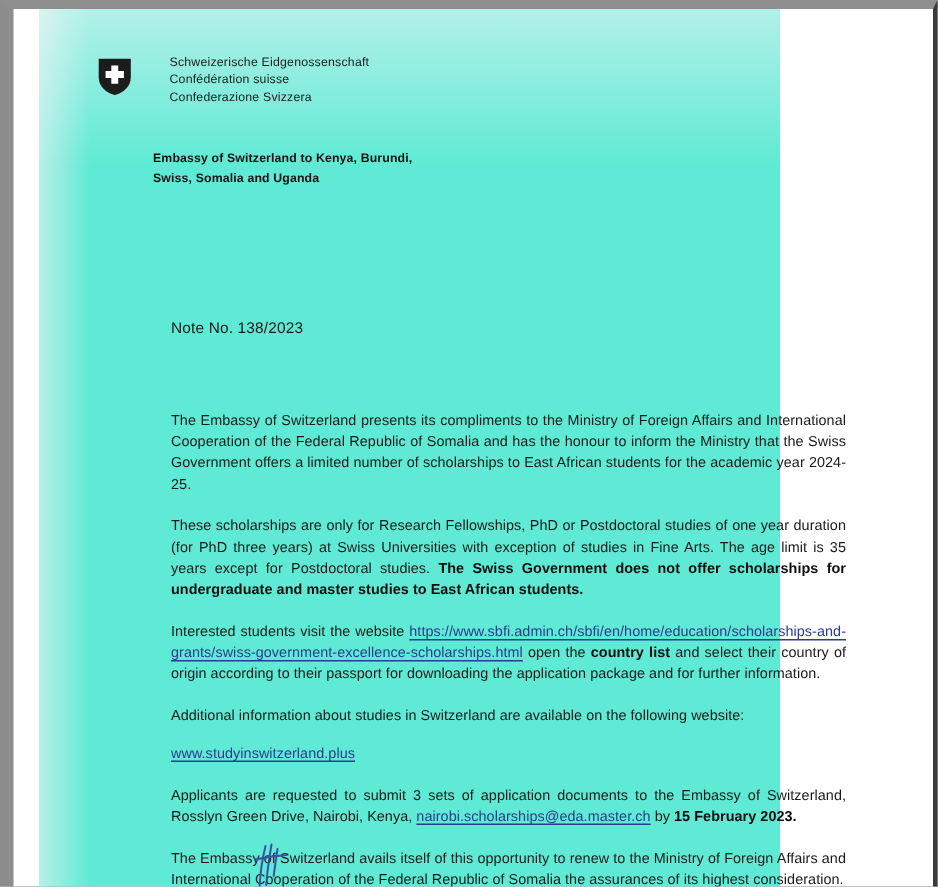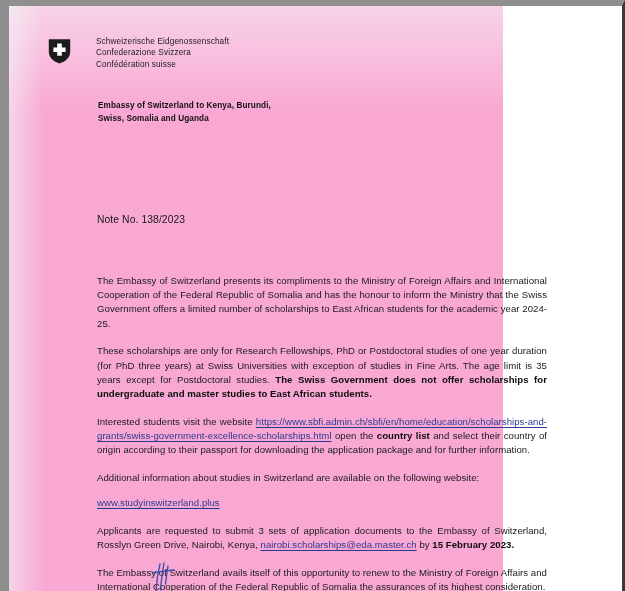--- a/index.html
+++ b/index.html
@@ -19,24 +19,24 @@
     height: 591px;
     background: #ffffff;
     box-sizing: border-box;
     border-left: 9px solid #8d8d8d;
     border-top: 6px solid #8f8f8f;
     border-right: 3px solid #3a3a3a;
     overflow: hidden;
   }
   .page {
     position: absolute;
-    left: 0; top: 0;
+    left: 17px; top: 0;
     width: 494px;
     height: 585px;
-    background: #f9a8d4;
+    background: #5eead4;
   }
   .paper-tone {
     position: absolute;
     inset: 0;
     background:
       linear-gradient(180deg, rgba(246,246,248,0.55) 0%, rgba(255,255,255,0) 18%),
       linear-gradient(90deg, rgba(243,243,246,0.6) 0%, rgba(255,255,255,0) 7%);
     pointer-events: none;
   }
 
@@ -65,21 +65,20 @@
   .embassy {
     position: absolute;
     left: 76px;
     top: 94px;
     font-size: 8.2px;
     line-height: 12.6px;
     font-weight: bold;
     color: #111111;
     letter-spacing: 0.1px;
     white-space: nowrap;
-    margin-left: 13px;
   }
 
   
   .note-no {
     position: absolute;
     left: 88px;
     top: 208px;
     font-size: 10.3px;
     color: #181818;
     text-underline-offset: 2.5px;
@@ -130,22 +129,22 @@
   <div class="page">
     <div class="paper-tone"></div>
 
     <div class="letterhead">
       <svg class="coat" viewBox="0 0 23 26">
         <path d="M0.8 1.2 H22.2 V13.5 C22.2 19.6 17.6 23.6 11.5 25.4 C5.4 23.6 0.8 19.6 0.8 13.5 Z" fill="#1c1c1c"></path>
         <path d="M9.2 5.6 h4.6 v3.8 h3.8 v4.6 h-3.8 v3.8 h-4.6 v-3.8 h-3.8 v-4.6 h3.8 z" fill="#ffffff"></path>
       </svg>
       <div class="lang-block">
         <div>Schweizerische Eidgenossenschaft</div>
+        <div>Confédération suisse</div>
         <div>Confederazione Svizzera</div>
-        <div>Confédération suisse</div>
       </div>
     </div>
 
     <div class="embassy">
       <div>Embassy of Switzerland to Kenya, Burundi,</div>
       <div>Swiss, Somalia and Uganda</div>
     </div>
 
     <div class="note-no">Note No. 138/2023</div>
 

